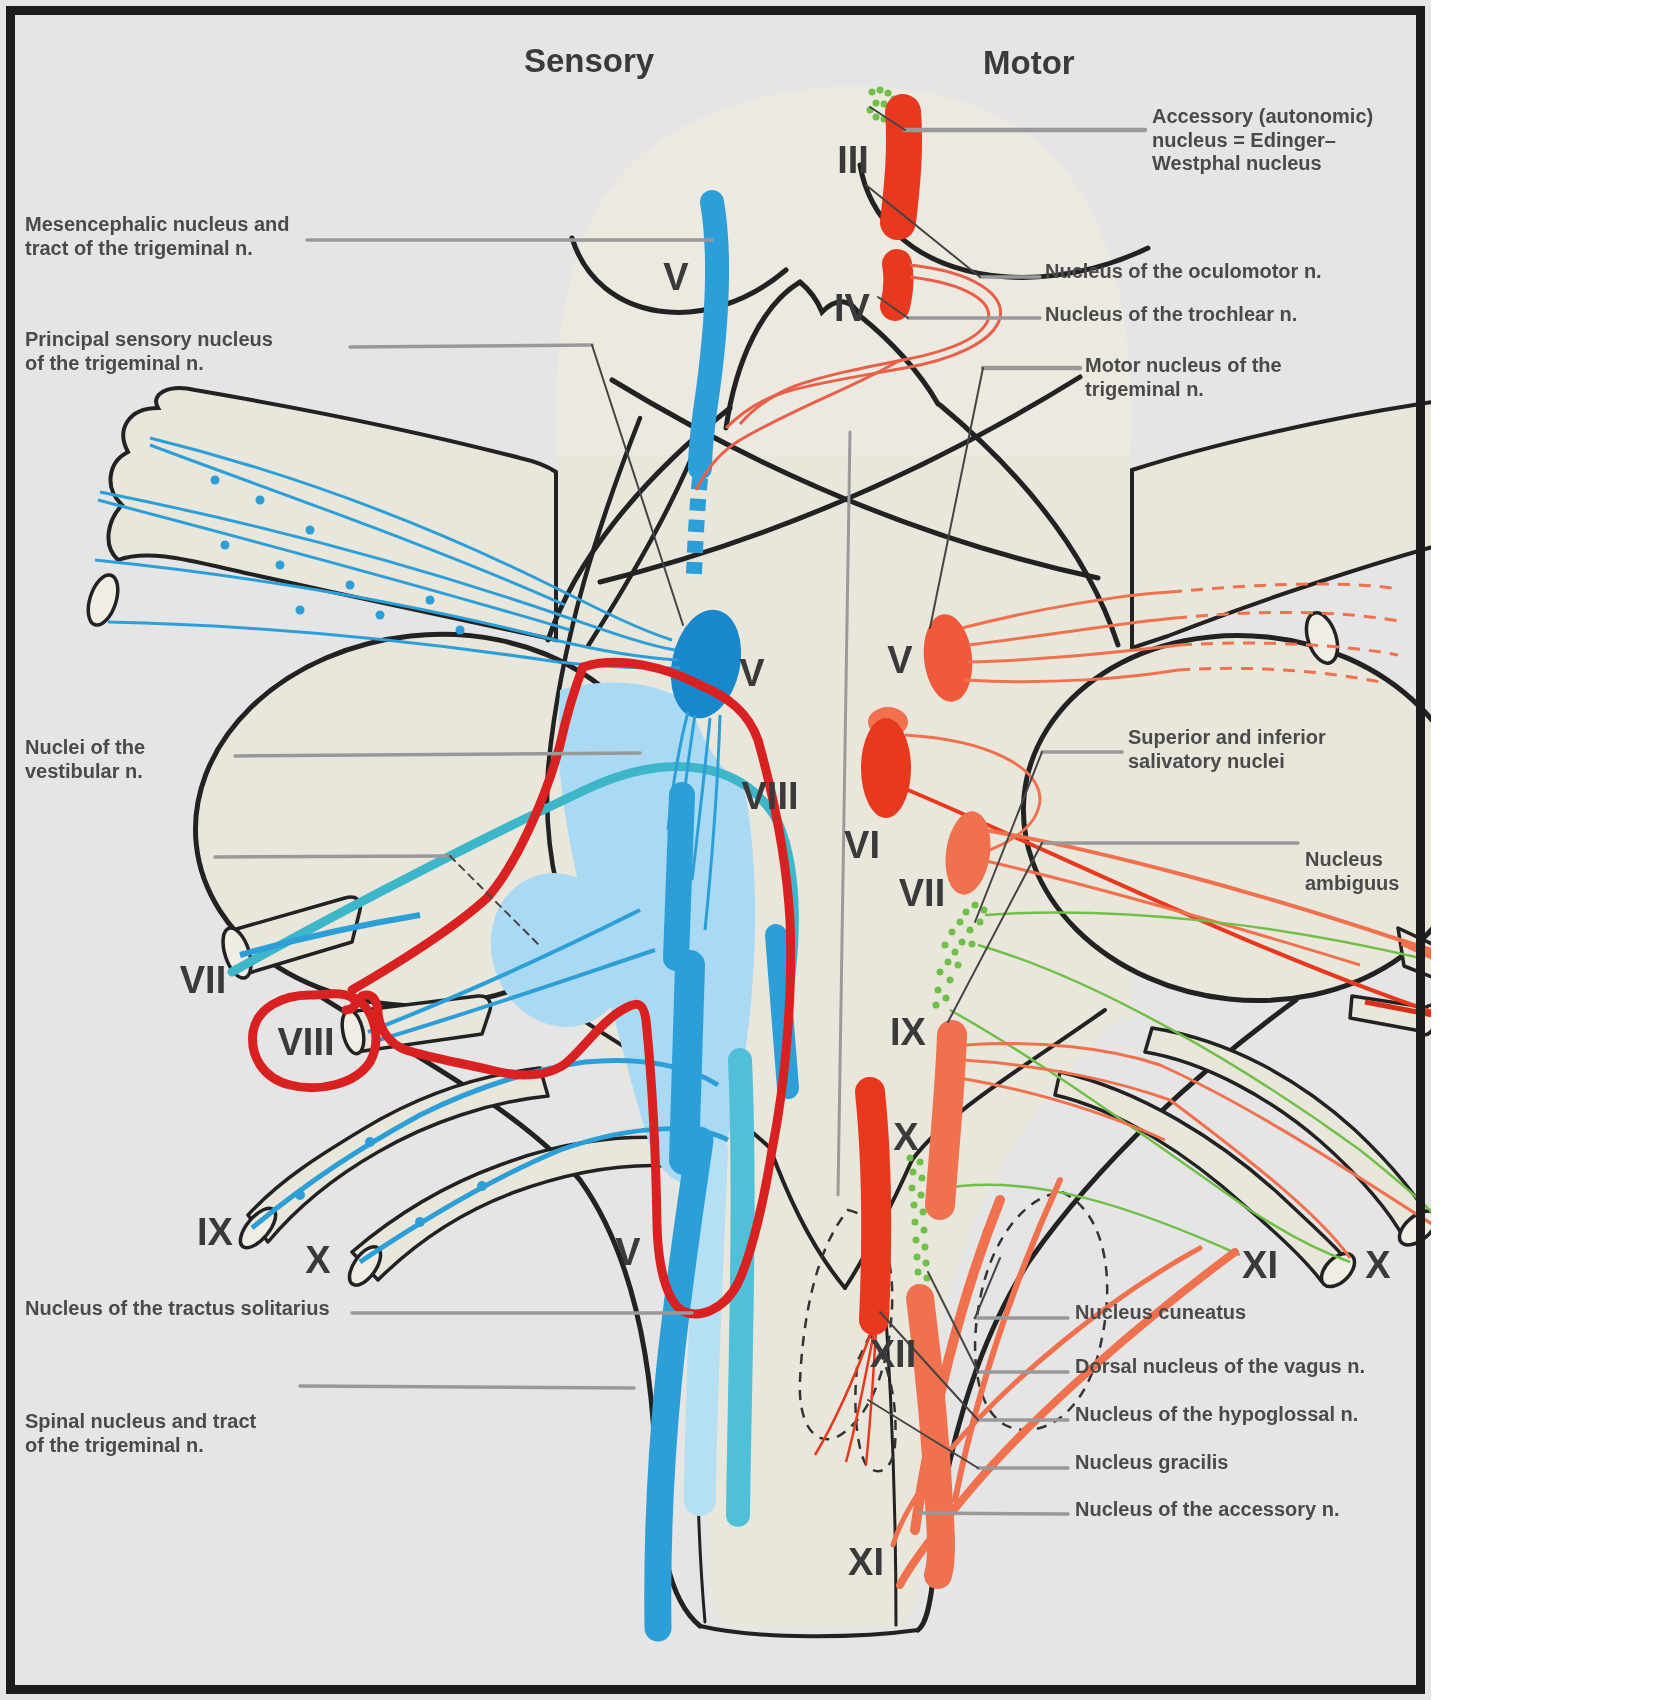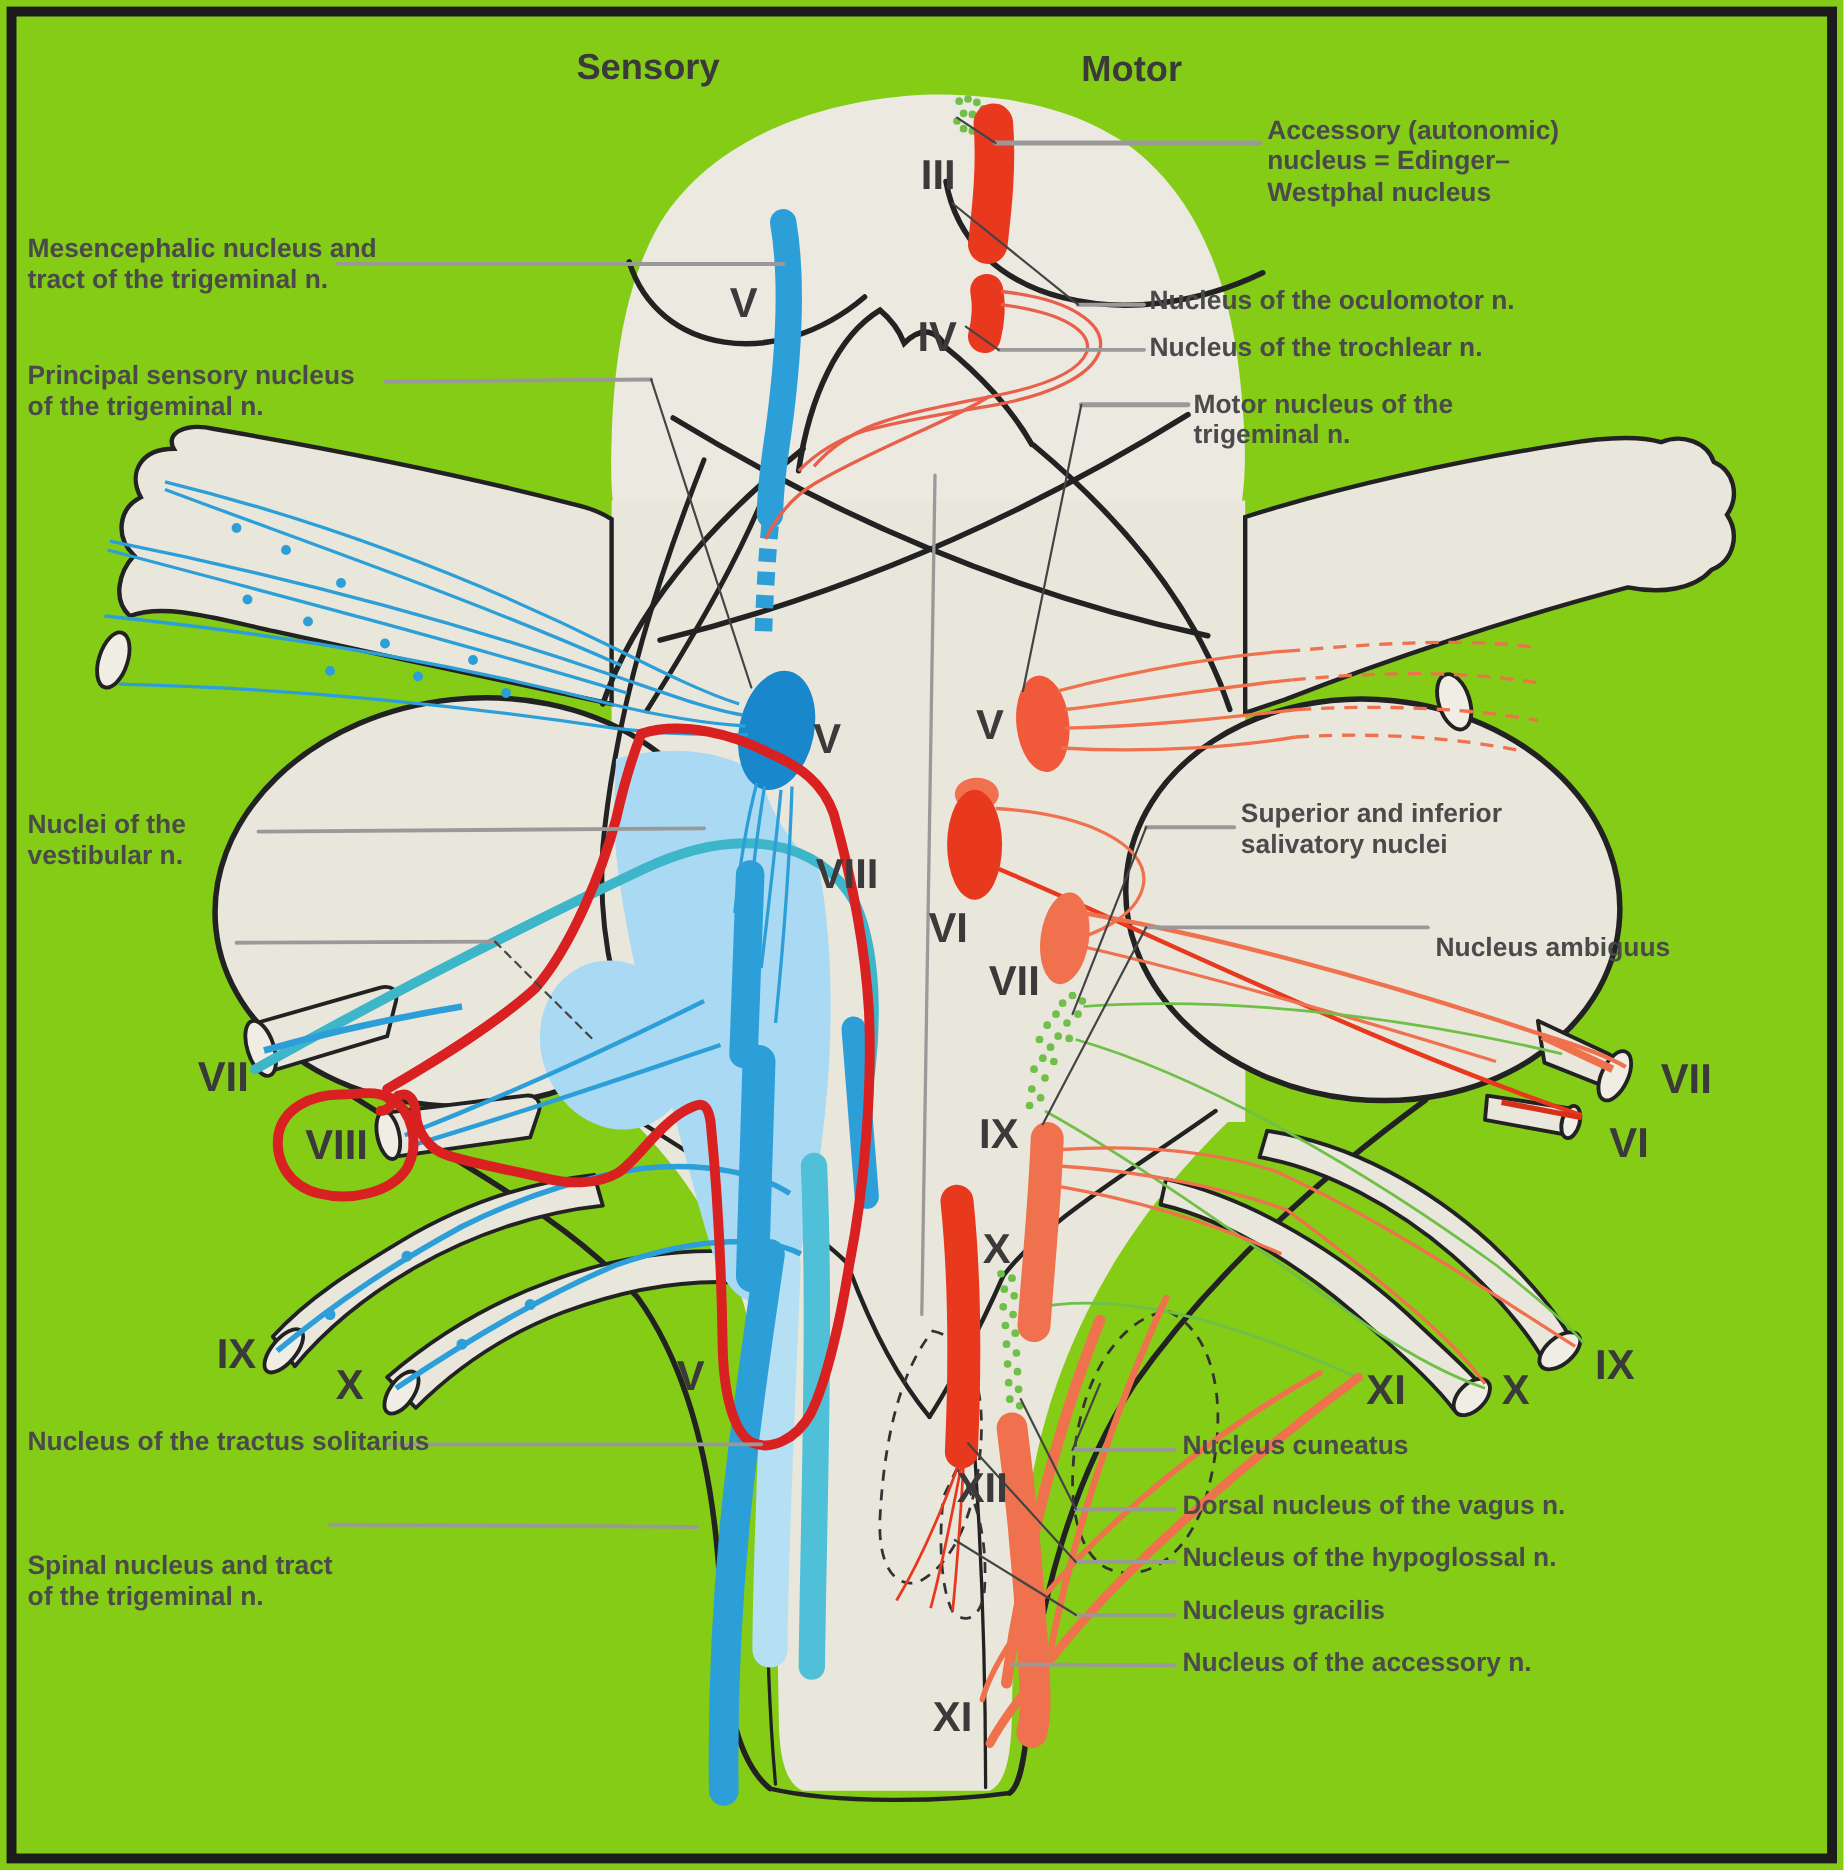--- a/index.html
+++ b/index.html
@@ -1,20 +1,20 @@
 <!DOCTYPE html>
 <html><head>
 <meta charset="utf-8">
 <style>
   html,body{margin:0;padding:0;background:#fff;}
-  .stage{position:relative;width:1676px;height:1700px;background:#84cc16;overflow:hidden;
+  .stage{position:relative;width:1431px;height:1700px;background:#e5e5e5;overflow:hidden;
          font-family:"Liberation Sans",sans-serif;}
   .frame{position:absolute;left:6px;top:6px;right:6px;bottom:6px;border:9px solid #1c1c1c;pointer-events:none;z-index:30;}
   svg.art{position:absolute;left:0;top:0;z-index:5;}
-  .lbl{position:absolute;color:#4a4a4a;font-size:24px;line-height:1.18;font-weight:600;
+  .lbl{position:absolute;color:#4a4a4a;font-size:20px;line-height:1.18;font-weight:600;
        white-space:pre-line;z-index:20;}
   .hdr{position:absolute;color:#3a3a3a;font-size:33px;font-weight:bold;z-index:20;}
   .num{position:absolute;color:#3a3a3a;font-size:38px;font-weight:600;z-index:20;
        transform:translate(-50%,-50%);white-space:nowrap;}
 </style>
 </head>
 <body>
 
 <div class="stage">
 

